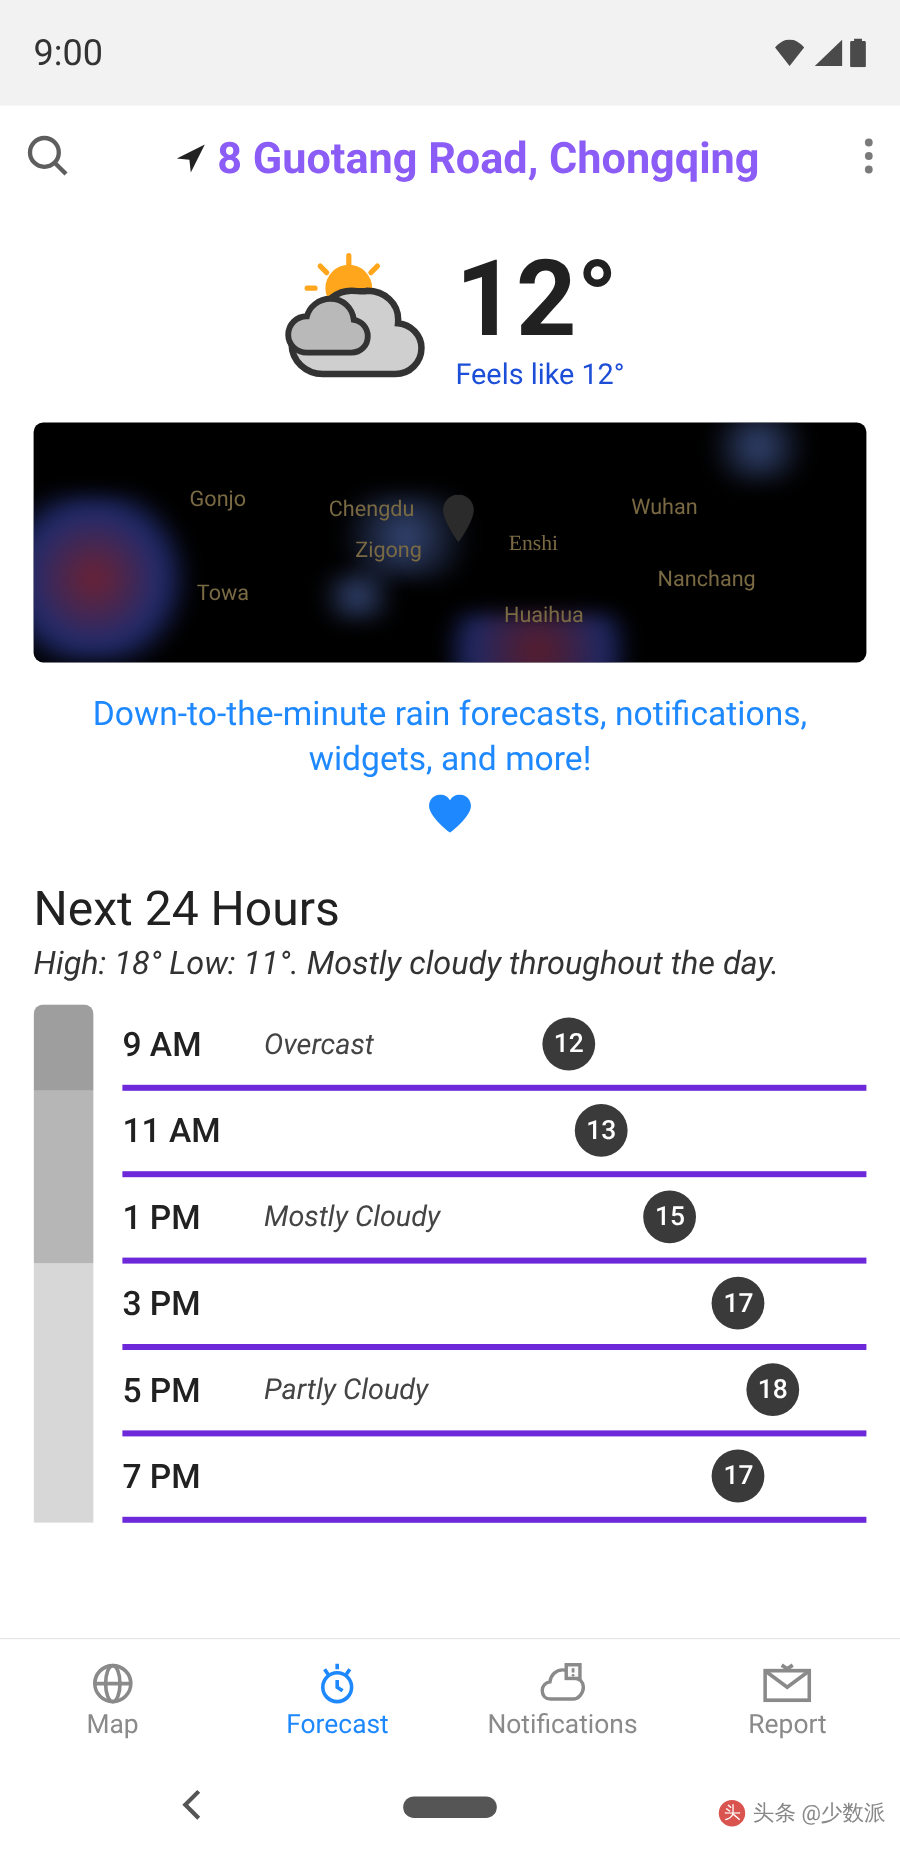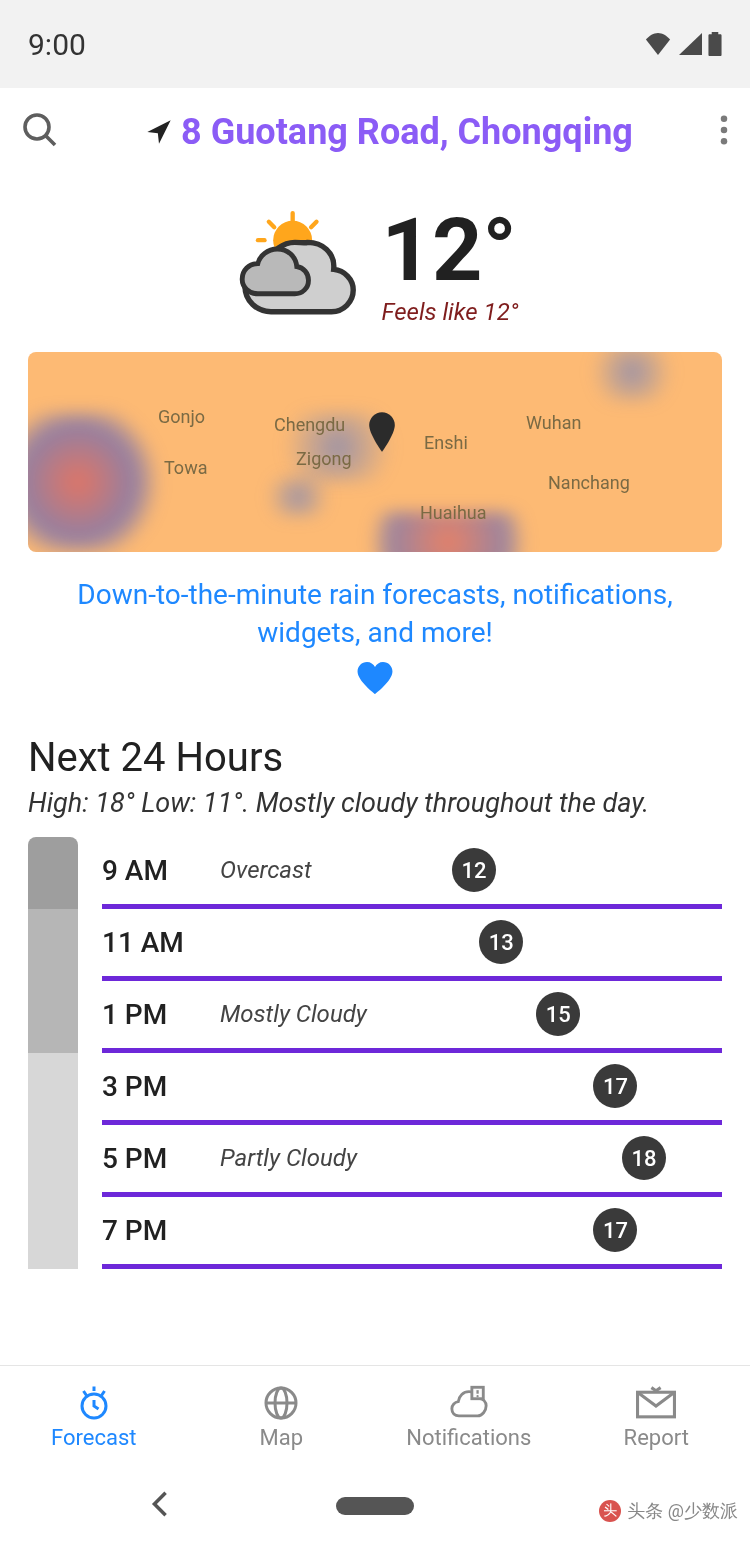--- a/index.html
+++ b/index.html
@@ -42,28 +42,28 @@
 }
 .current-weather {
   display: flex;
   align-items: center;
   justify-content: center;
   gap: 20px;
   padding: 30px 0 20px;
 }
 .temp-block { display: flex; flex-direction: column; }
 .temp-value { font-size: 88px; font-weight: 700; line-height: 1; }
-.feels-like { font-size: 24px; color: #7f1d1d; margin-top: 4px; font-style: italic; }
+.feels-like { font-size: 24px; color: #1d4ed8; margin-top: 4px; }
 .map-card {
   margin: 6px 28px 0;
   border-radius: 8px;
   overflow: hidden;
   position: relative;
   height: 200px;
-  background: #fdba74;
+  background: #000000;
 }
 .map-blur { position: absolute; background: radial-gradient(circle, rgba(90,120,200,.6), rgba(90,120,200,0) 70%); filter: blur(8px); }
 .map-blur.b1 { width: 180px; height: 140px; left: -40px; top: 60px; background: radial-gradient(circle, rgba(200,60,90,.55), rgba(60,80,200,.55) 50%, rgba(60,80,200,0) 72%); }
 .map-blur.b2 { width: 140px; height: 70px; left: 240px; top: 60px; }
 .map-blur.b3 { width: 80px; height: 40px; left: 230px; top: 125px; }
 .map-blur.b4 { width: 200px; height: 60px; left: 320px; bottom: -20px; background: radial-gradient(circle, rgba(200,60,90,.45), rgba(60,80,200,.5) 55%, rgba(60,80,200,0) 75%); }
 .map-blur.b5 { width: 100px; height: 60px; right: 40px; top: -10px; }
 .map-label { position: absolute; font-size: 18px; color: #7a6a44; }
 .map-pin { position: absolute; left: 340px; top: 60px; }
 .promo {
@@ -204,24 +204,24 @@
 </div>
 
 <div class="map-card">
   <div class="map-blur b1"></div>
     <div class="map-blur b2"></div>
     <div class="map-blur b3"></div>
     <div class="map-blur b4"></div>
     <div class="map-blur b5"></div>
   <div id="map-labels">
       <span class="map-label" style="left: 130px; top: 54px;">Gonjo</span>
-      <span class="map-label" style="left: 136px; top: 105px; text-align: right;">Towa</span>
+      <span class="map-label" style="left: 136px; top: 132px; text-align: right;">Towa</span>
       <span class="map-label" style="left: 246px; top: 62px;">Chengdu</span>
       <span class="map-label" style="left: 268px; top: 96px;">Zigong</span>
-      <span class="map-label" style="left: 396px; top: 80px;">Enshi</span>
+      <span class="map-label" style="left: 396px; top: 90px; font-family: Liberation Serif, serif;">Enshi</span>
       <span class="map-label" style="left: 392px; top: 150px;">Huaihua</span>
       <span class="map-label" style="left: 498px; top: 60px;">Wuhan</span>
       <span class="map-label" style="left: 520px; top: 120px;">Nanchang</span>
     </div>
   <span class="map-pin">
     <svg width="28" height="40" viewBox="0 0 24 34">
         <path fill="#2b2b2b" d="M12 0C6 0 1 5 1 11c0 8 11 23 11 23s11-15 11-23C23 5 18 0 12 0z"></path>
       </svg>
   </span>
 </div>
@@ -272,35 +272,35 @@
       </div>
       <div class="hour-row">
         <span class="hour-time">7 PM</span>
         <span class="hour-cond"></span>
         <span class="hour-badge" style="left: 491.429px;">17</span>
       </div>
     </div>
 </div>
 
 <div class="bottom-nav">
+  <div class="nav-item">
+    <svg width="38" height="36" viewBox="0 0 24 24">
+        <circle cx="12" cy="12" r="10" fill="none" stroke="currentColor" stroke-width="2"></circle>
+        <ellipse cx="12" cy="12" rx="4" ry="10" fill="none" stroke="currentColor" stroke-width="2"></ellipse>
+        <line x1="2" y1="12" x2="22" y2="12" stroke="currentColor" stroke-width="2"></line>
+      </svg>
+    <span>Map</span>
+  </div>
   <div class="nav-item active">
     <svg width="38" height="36" viewBox="0 0 24 24">
         <circle cx="12" cy="14" r="8" fill="none" stroke="currentColor" stroke-width="2"></circle>
         <path d="M12 10v4l3 2" stroke="currentColor" stroke-width="2" fill="none"></path>
         <path d="M5 4l2 3M19 4l-2 3M12 1v3" stroke="currentColor" stroke-width="2"></path>
       </svg>
     <span>Forecast</span>
-  </div>
-  <div class="nav-item">
-    <svg width="38" height="36" viewBox="0 0 24 24">
-        <circle cx="12" cy="12" r="10" fill="none" stroke="currentColor" stroke-width="2"></circle>
-        <ellipse cx="12" cy="12" rx="4" ry="10" fill="none" stroke="currentColor" stroke-width="2"></ellipse>
-        <line x1="2" y1="12" x2="22" y2="12" stroke="currentColor" stroke-width="2"></line>
-      </svg>
-    <span>Map</span>
   </div>
   <div class="nav-item">
     <svg width="40" height="36" viewBox="0 0 28 22">
         <path d="M20 20H7c-3 0-5-2-5-5 0-2.6 2-4.7 4.5-5C7 6 10 3 14 3c3 0 5.6 2 6.6 4.7C24 8 26 10.2 26 13c0 3.5-2.8 7-6 7z" fill="none" stroke="currentColor" stroke-width="2"></path>
         <rect x="16" y="0" width="8" height="8" fill="#fafafa" stroke="currentColor" stroke-width="2"></rect>
         <line x1="20" y1="2" x2="20" y2="4.5" stroke="currentColor" stroke-width="1.6"></line>
         <circle cx="20" cy="6.2" r="0.8" fill="currentColor"></circle>
       </svg>
     <span>Notifications</span>
   </div>

